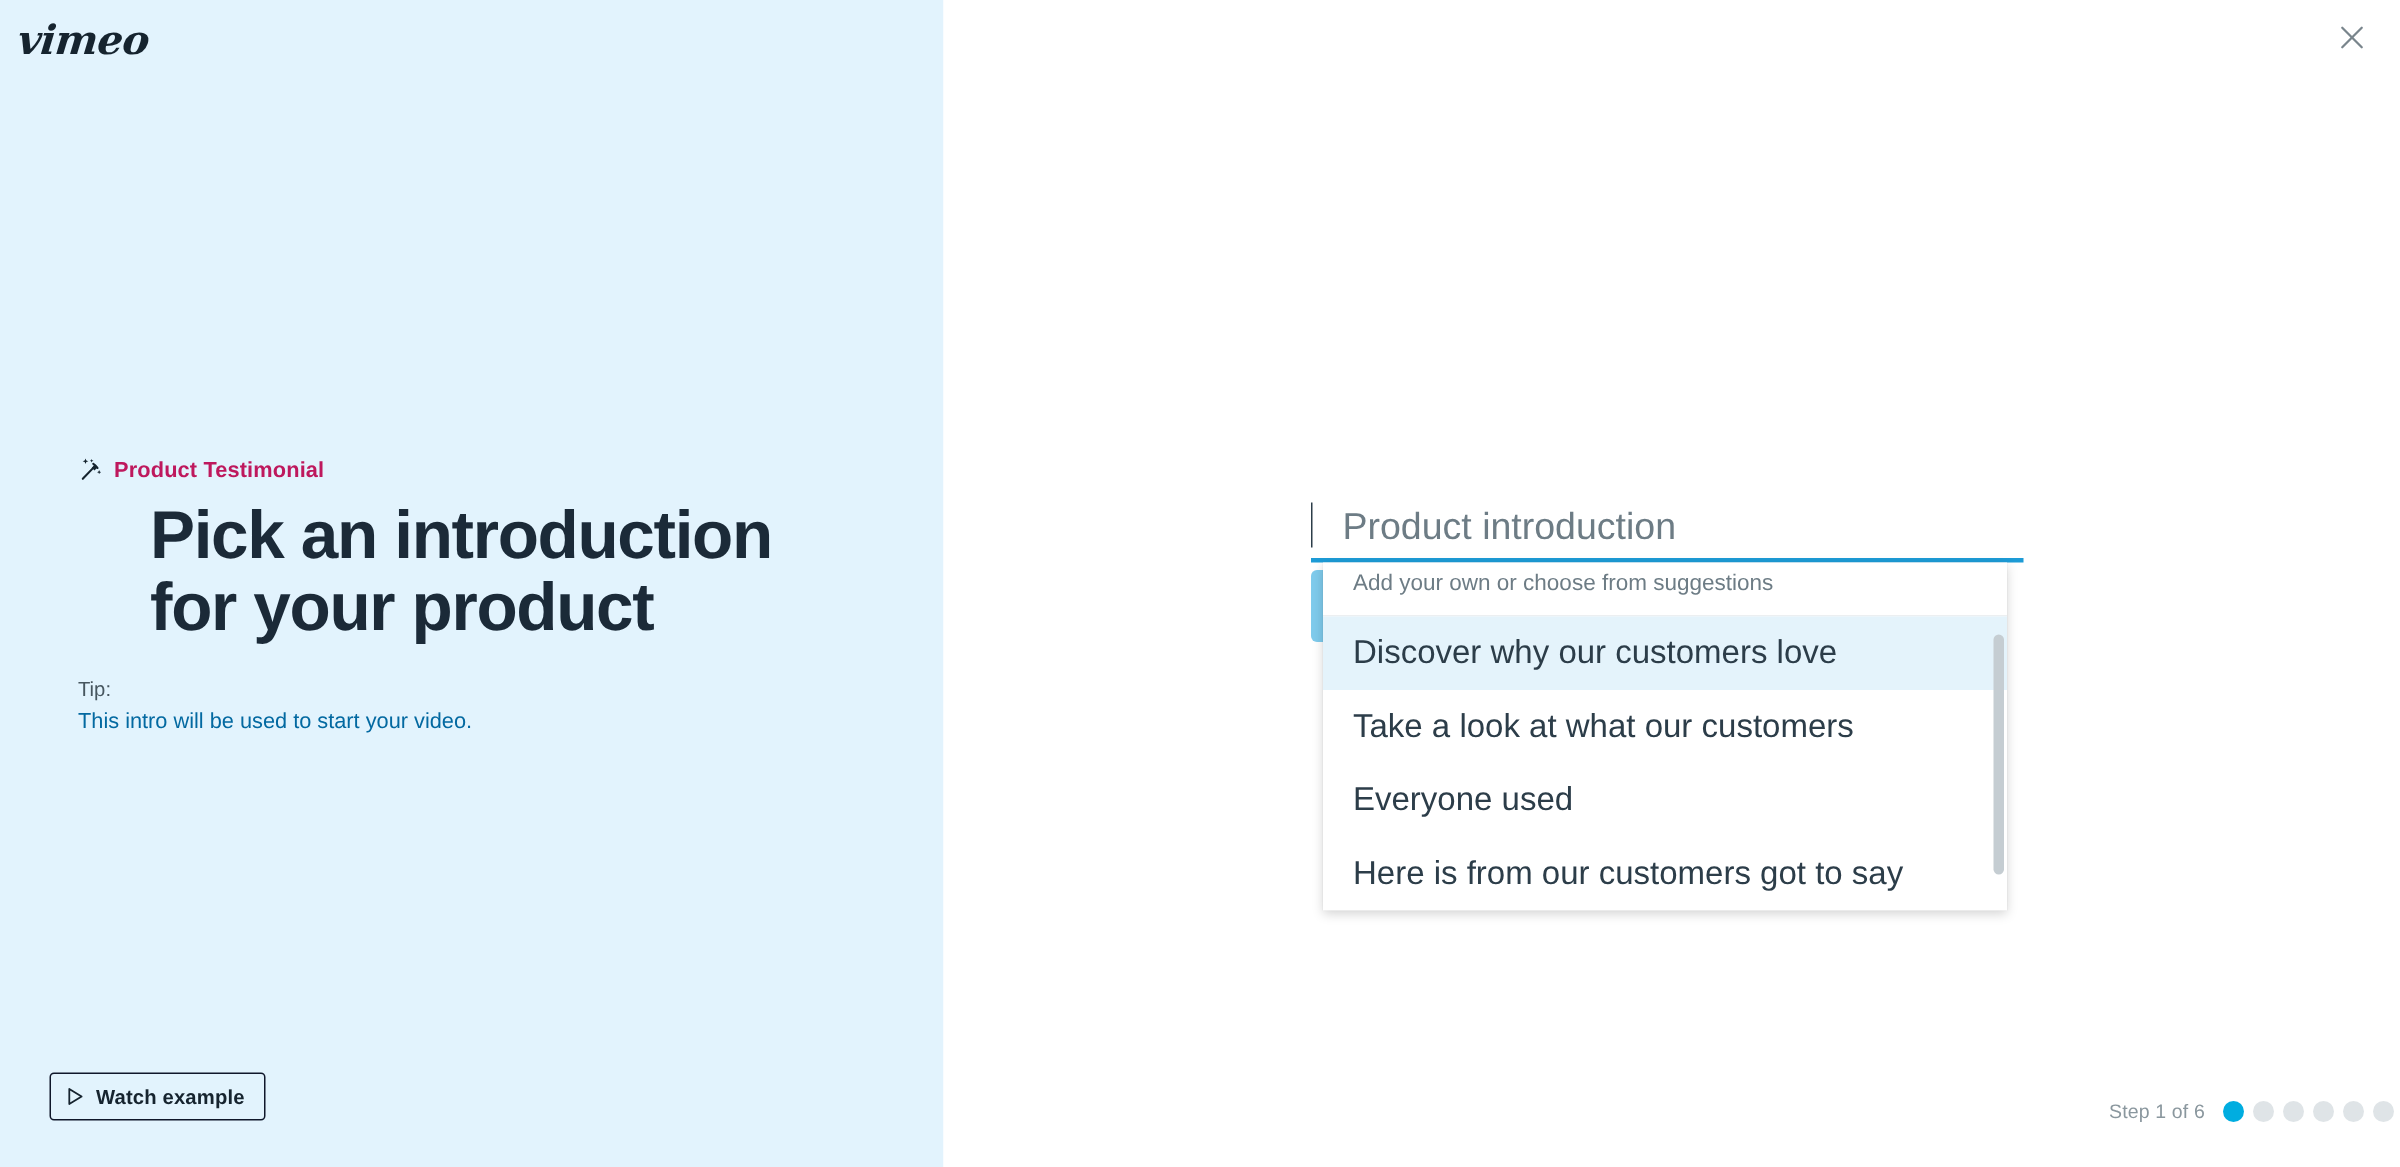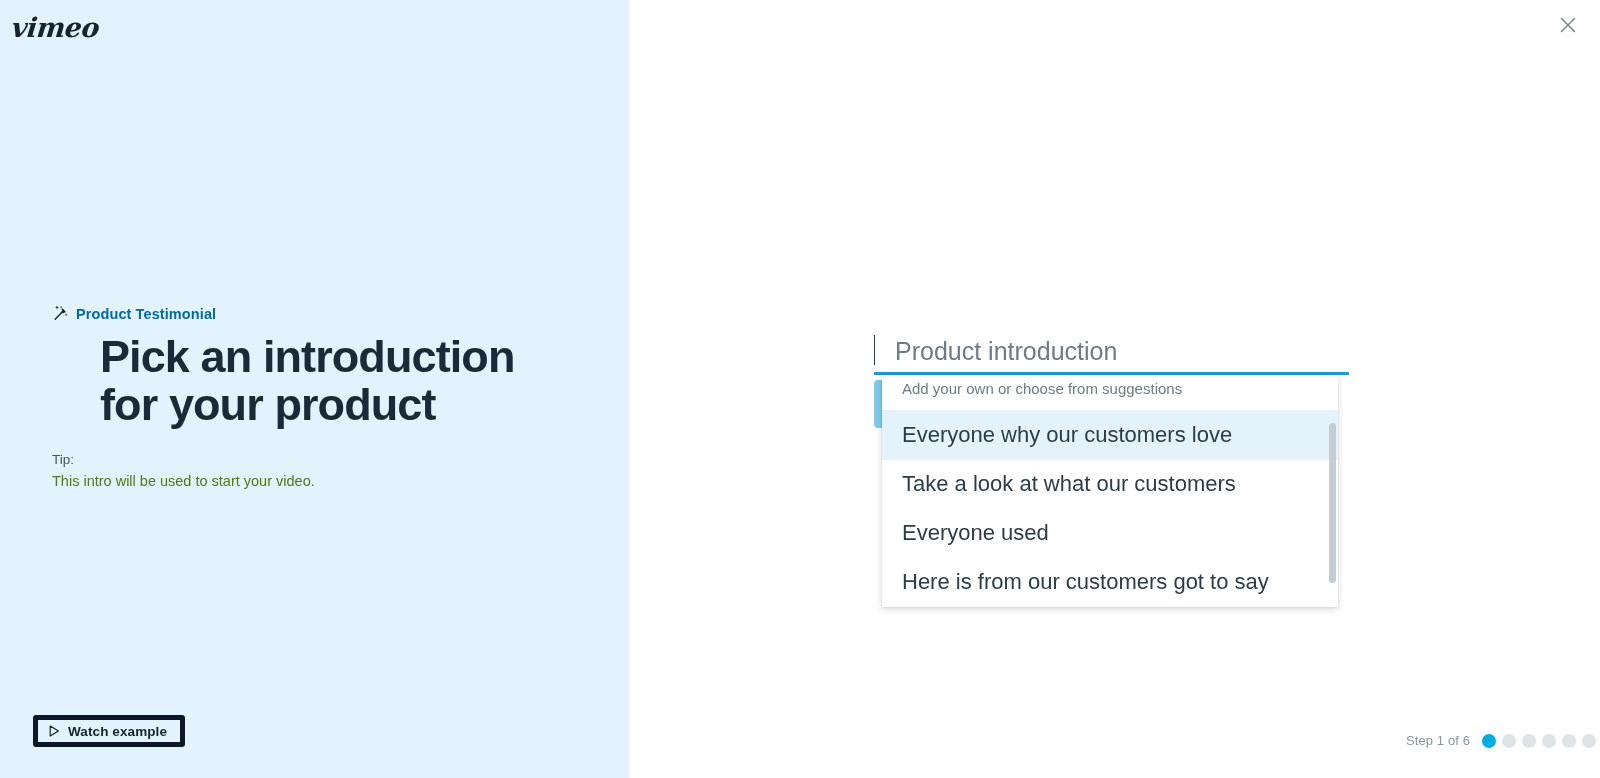--- a/index.html
+++ b/index.html
@@ -61,21 +61,21 @@
   #template-label-row .wand-icon {
     width: 17px;
     height: 17px;
     display: block;
     flex: 0 0 auto;
   }
 
   #template-label {
     font-size: 14.5px;
     font-weight: 700;
-    color: #0369a1;
+    color: #be185d;
     letter-spacing: 0.1px;
   }
 
   #headline {
     font-size: 45px;
     line-height: 1.06;
     font-weight: 700;
     color: #1b2a38;
     letter-spacing: -0.9px;
     white-space: pre-line;
@@ -83,35 +83,35 @@
     margin-left: 48px;
   }
 
   #tip-label {
     font-size: 13.5px;
     color: #47565f;
     line-height: 1.55;
   }
   #tip-text {
     font-size: 14.5px;
-    color: #4d7c0f;
+    color: #0369a1;
     line-height: 1.5;
   }
 
   #watch-example-button {
     position: absolute;
     left: 33px;
     top: 715px;
     height: 32px;
     padding: 0 13px 0 11px;
     display: flex;
     align-items: center;
     gap: 8px;
     background: transparent;
-    border: 5px solid #0f172a;
+    border: 1px solid #0f172a;
     border-radius: 3px;
     cursor: pointer;
     font-family: "Liberation Sans", sans-serif;
   }
   #watch-example-button .play-icon {
     width: 11px;
     height: 12px;
     display: block;
     flex: 0 0 auto;
   }
@@ -353,21 +353,21 @@
       <div id="answer-underline"></div>
     </div>
 
   </div>
 
   <div id="suggestions-dropdown">
 
     <div id="suggestions-hint">Add your own or choose from suggestions</div>
 
     <div id="suggestions-list">
-        <div class="suggestion-item active">Everyone why our customers love</div>
+        <div class="suggestion-item active">Discover why our customers love</div>
         <div class="suggestion-item">Take a look at what our customers</div>
         <div class="suggestion-item">Everyone used</div>
         <div class="suggestion-item">Here is from our customers got to say</div>
       </div>
 
     <div id="dropdown-scrollbar-track">
       <div id="dropdown-scrollbar-thumb"></div>
     </div>
   </div>
 

